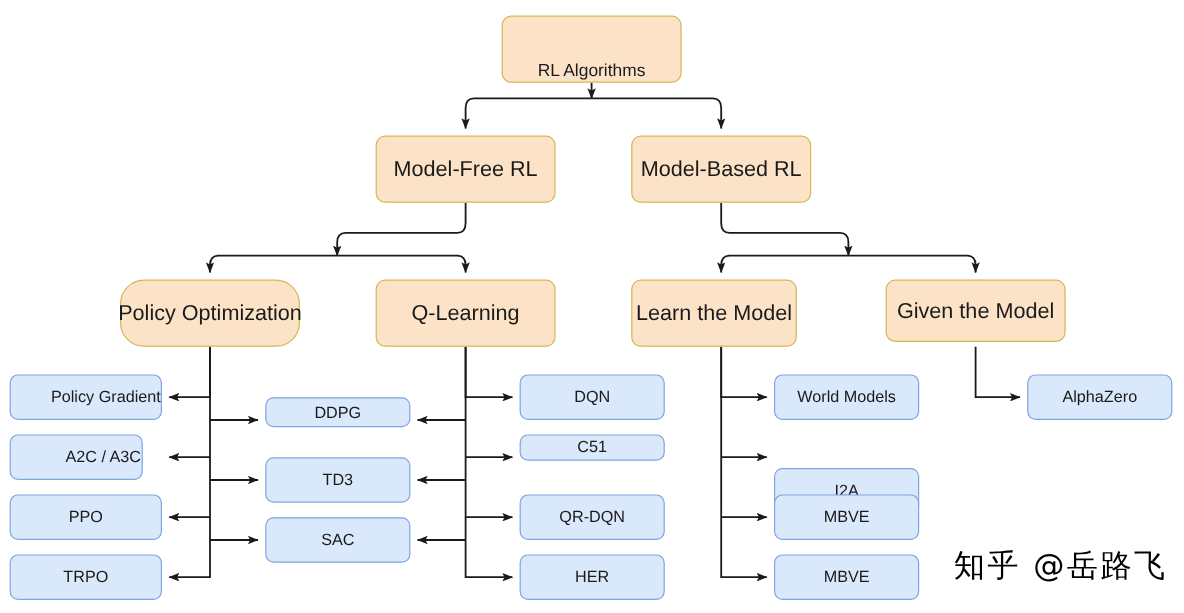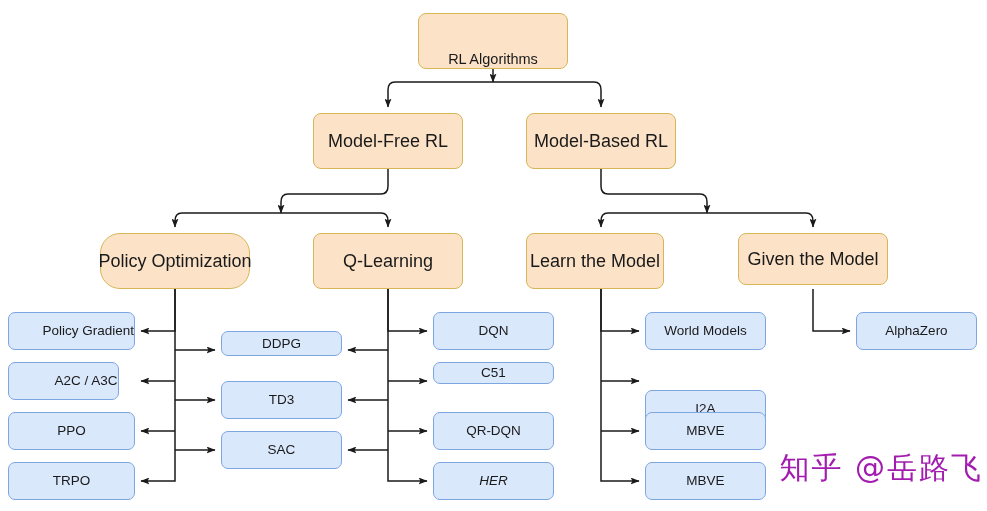--- a/index.html
+++ b/index.html
@@ -50,24 +50,24 @@
     border: 1.2px solid #7ea6e0;
     border-radius: 7px;
     font-size: 13.5px;
   }
   .node-label {
     display: block;
     pointer-events: none;
   }
   #watermark {
     position: absolute;
-    right: 4px;
+    right: 14px;
     bottom: 22px;
-    font-size: 30px;
-    color: #a21caf;
+    font-size: 26px;
+    color: #000000;
     font-family: "DejaVu Sans", sans-serif;
     letter-spacing: 2px;
     white-space: nowrap;
     user-select: none;
   }
 </style>
 </head>
 <body>
 
 <div id="canvas">
@@ -155,21 +155,21 @@
       </div>
       <div class="node leaf" style="left: 433px; top: 312px; width: 121px; height: 38px;">
         <span class="node-label">DQN</span>
       </div>
       <div class="node leaf" style="left: 433px; top: 362px; width: 121px; height: 22px;">
         <span class="node-label">C51</span>
       </div>
       <div class="node leaf" style="left: 433px; top: 412px; width: 121px; height: 38px;">
         <span class="node-label">QR-DQN</span>
       </div>
-      <div class="node leaf" style="left: 433px; top: 462px; width: 121px; height: 38px; font-style: italic;">
+      <div class="node leaf" style="left: 433px; top: 462px; width: 121px; height: 38px;">
         <span class="node-label">HER</span>
       </div>
       <div class="node leaf" style="left: 645px; top: 312px; width: 121px; height: 38px;">
         <span class="node-label">World Models</span>
       </div>
       <div class="node leaf" style="left: 645px; top: 362px; width: 121px; height: 38px; margin-top: 28px;">
         <span class="node-label">I2A</span>
       </div>
       <div class="node leaf" style="left: 645px; top: 412px; width: 121px; height: 38px;">
         <span class="node-label">MBVE</span>

